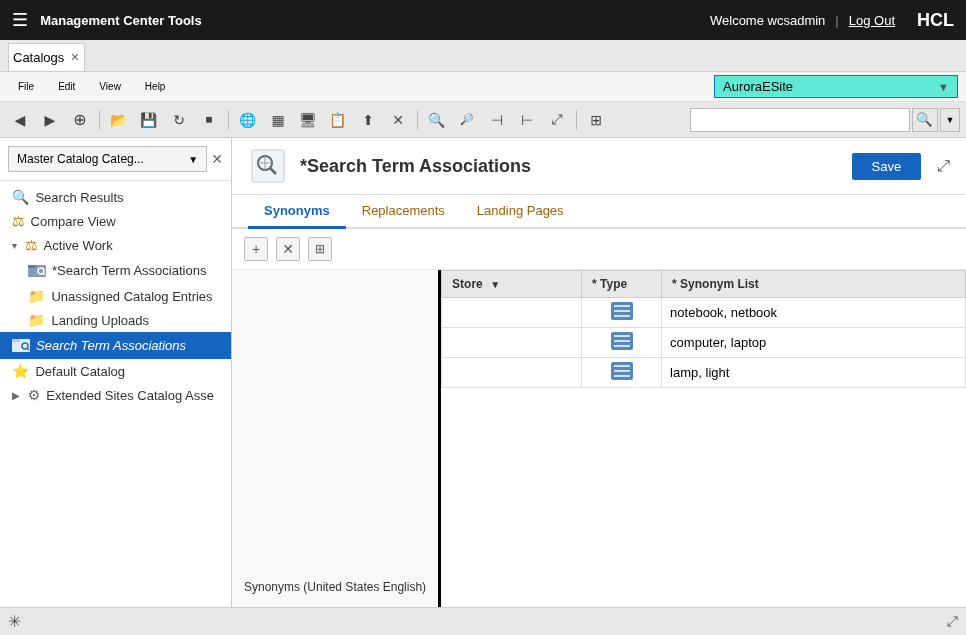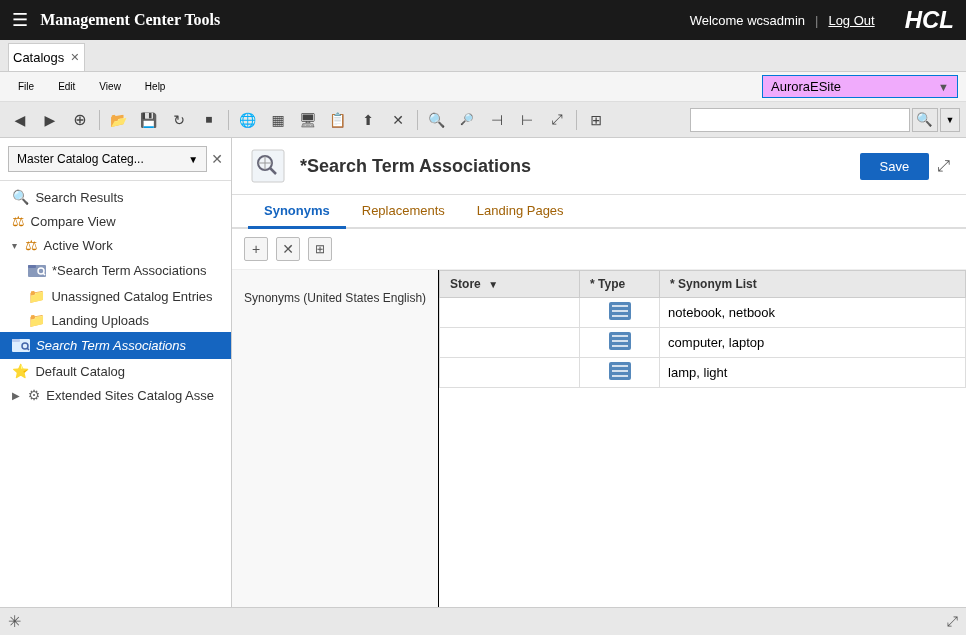--- a/index.html
+++ b/index.html
@@ -8,21 +8,21 @@
     
     .top-bar {
       background: #1a1a1a;
       color: white;
       height: 40px;
       display: flex;
       align-items: center;
       padding: 0 12px;
       gap: 12px;
     }
-    .top-bar-title { font-size: 16px; font-weight: bold; flex: 1; font-family: Liberation Serif, serif; }
+    .top-bar-title { font-size: 13px; font-weight: bold; flex: 1; }
     .top-bar-right { display: flex; align-items: center; gap: 10px; font-size: 13px; }
     .top-bar-divider { color: #888; }
     .hamburger { font-size: 18px; cursor: pointer; }
 
     
     .tab-bar {
       background: #e8e8e8;
       border-bottom: 1px solid #ccc;
       display: flex;
       align-items: center;
@@ -61,24 +61,24 @@
       font-size: 10px;
       border-radius: 2px;
     }
     .store-select {
       margin-left: auto;
       display: flex;
       align-items: center;
     }
     .store-dropdown {
       border: 1px solid #0078d7;
-      background: #f0abfc;
+      background: #5eead4;
       padding: 3px 8px;
       font-size: 13px;
-      width: 196px;
+      width: 244px;
       display: flex;
       align-items: center;
       justify-content: space-between;
       cursor: pointer;
     }
 
     
     .toolbar {
       background: #e8e8e8;
       border-bottom: 1px solid #ccc;
@@ -319,25 +319,25 @@
       display: flex;
       flex: 1;
       overflow: hidden;
     }
     .synonyms-label {
       padding: 12px;
       writing-mode: horizontal-tb;
       font-size: 13px;
       color: #333;
       background: #f8f8f8;
-      border-right: 1px solid #000000;
+      border-right: 3px solid #000000;
       display: flex;
       flex-direction: column;
       align-items: center;
-      justify-content: flex-start;
+      justify-content: flex-end;
       padding-top: 20px;
       min-width: 90px;
       font-size: 12px;
     }
     .data-table {
       flex: 1;
       border-collapse: collapse;
     }
     .data-table th {
       background: #e8e8e8;
@@ -397,21 +397,21 @@
 </head>
 <body>
 
 <div class="top-bar">
   <span class="hamburger">☰</span>
   <span class="top-bar-title">Management Center Tools</span>
   <div class="top-bar-right">
     <span>Welcome wcsadmin</span>
     <span class="top-bar-divider">|</span>
     <span style="cursor:pointer;text-decoration:underline;">Log Out</span>
-    <span style="font-size:24px;font-weight:bold;font-style:italic;margin-left:20px;">HCL</span>
+    <span style="font-size:18px;font-weight:bold;margin-left:12px;">HCL</span>
   </div>
 </div>
 
 <div class="tab-bar">
   <div class="tab">
     <span>Catalogs</span>
     <span class="tab-close">✕</span>
   </div>
 </div>
 
@@ -555,21 +555,21 @@
           <svg width="36" height="36" viewBox="0 0 36 36">
             <rect x="2" y="2" width="32" height="32" rx="2" fill="#f0f4f8" stroke="#ccc" stroke-width="1"></rect>
             <circle cx="15" cy="15" r="7" fill="none" stroke="#667" stroke-width="2"></circle>
             <line x1="20" y1="20" x2="26" y2="26" stroke="#667" stroke-width="2.5"></line>
             <line x1="8" y1="15" x2="22" y2="15" stroke="#999" stroke-width="1"></line>
             <line x1="15" y1="8" x2="15" y2="22" stroke="#999" stroke-width="1"></line>
           </svg>
         </div>
         <span class="content-title">*Search Term Associations</span>
       </div>
-      <div style="display:flex;align-items:center;gap:8px;padding-left:24px;">
+      <div style="display:flex;align-items:center;gap:16px;padding-left:24px;">
         <button class="save-btn">Save</button>
         <span style="font-size:16px;color:#555;cursor:pointer;">⤢</span>
       </div>
     </div>
 
     <div class="content-tabs">
       <div class="content-tab active">Synonyms</div>
       <div class="content-tab">Replacements</div>
       <div class="content-tab">Landing Pages</div>
     </div>

